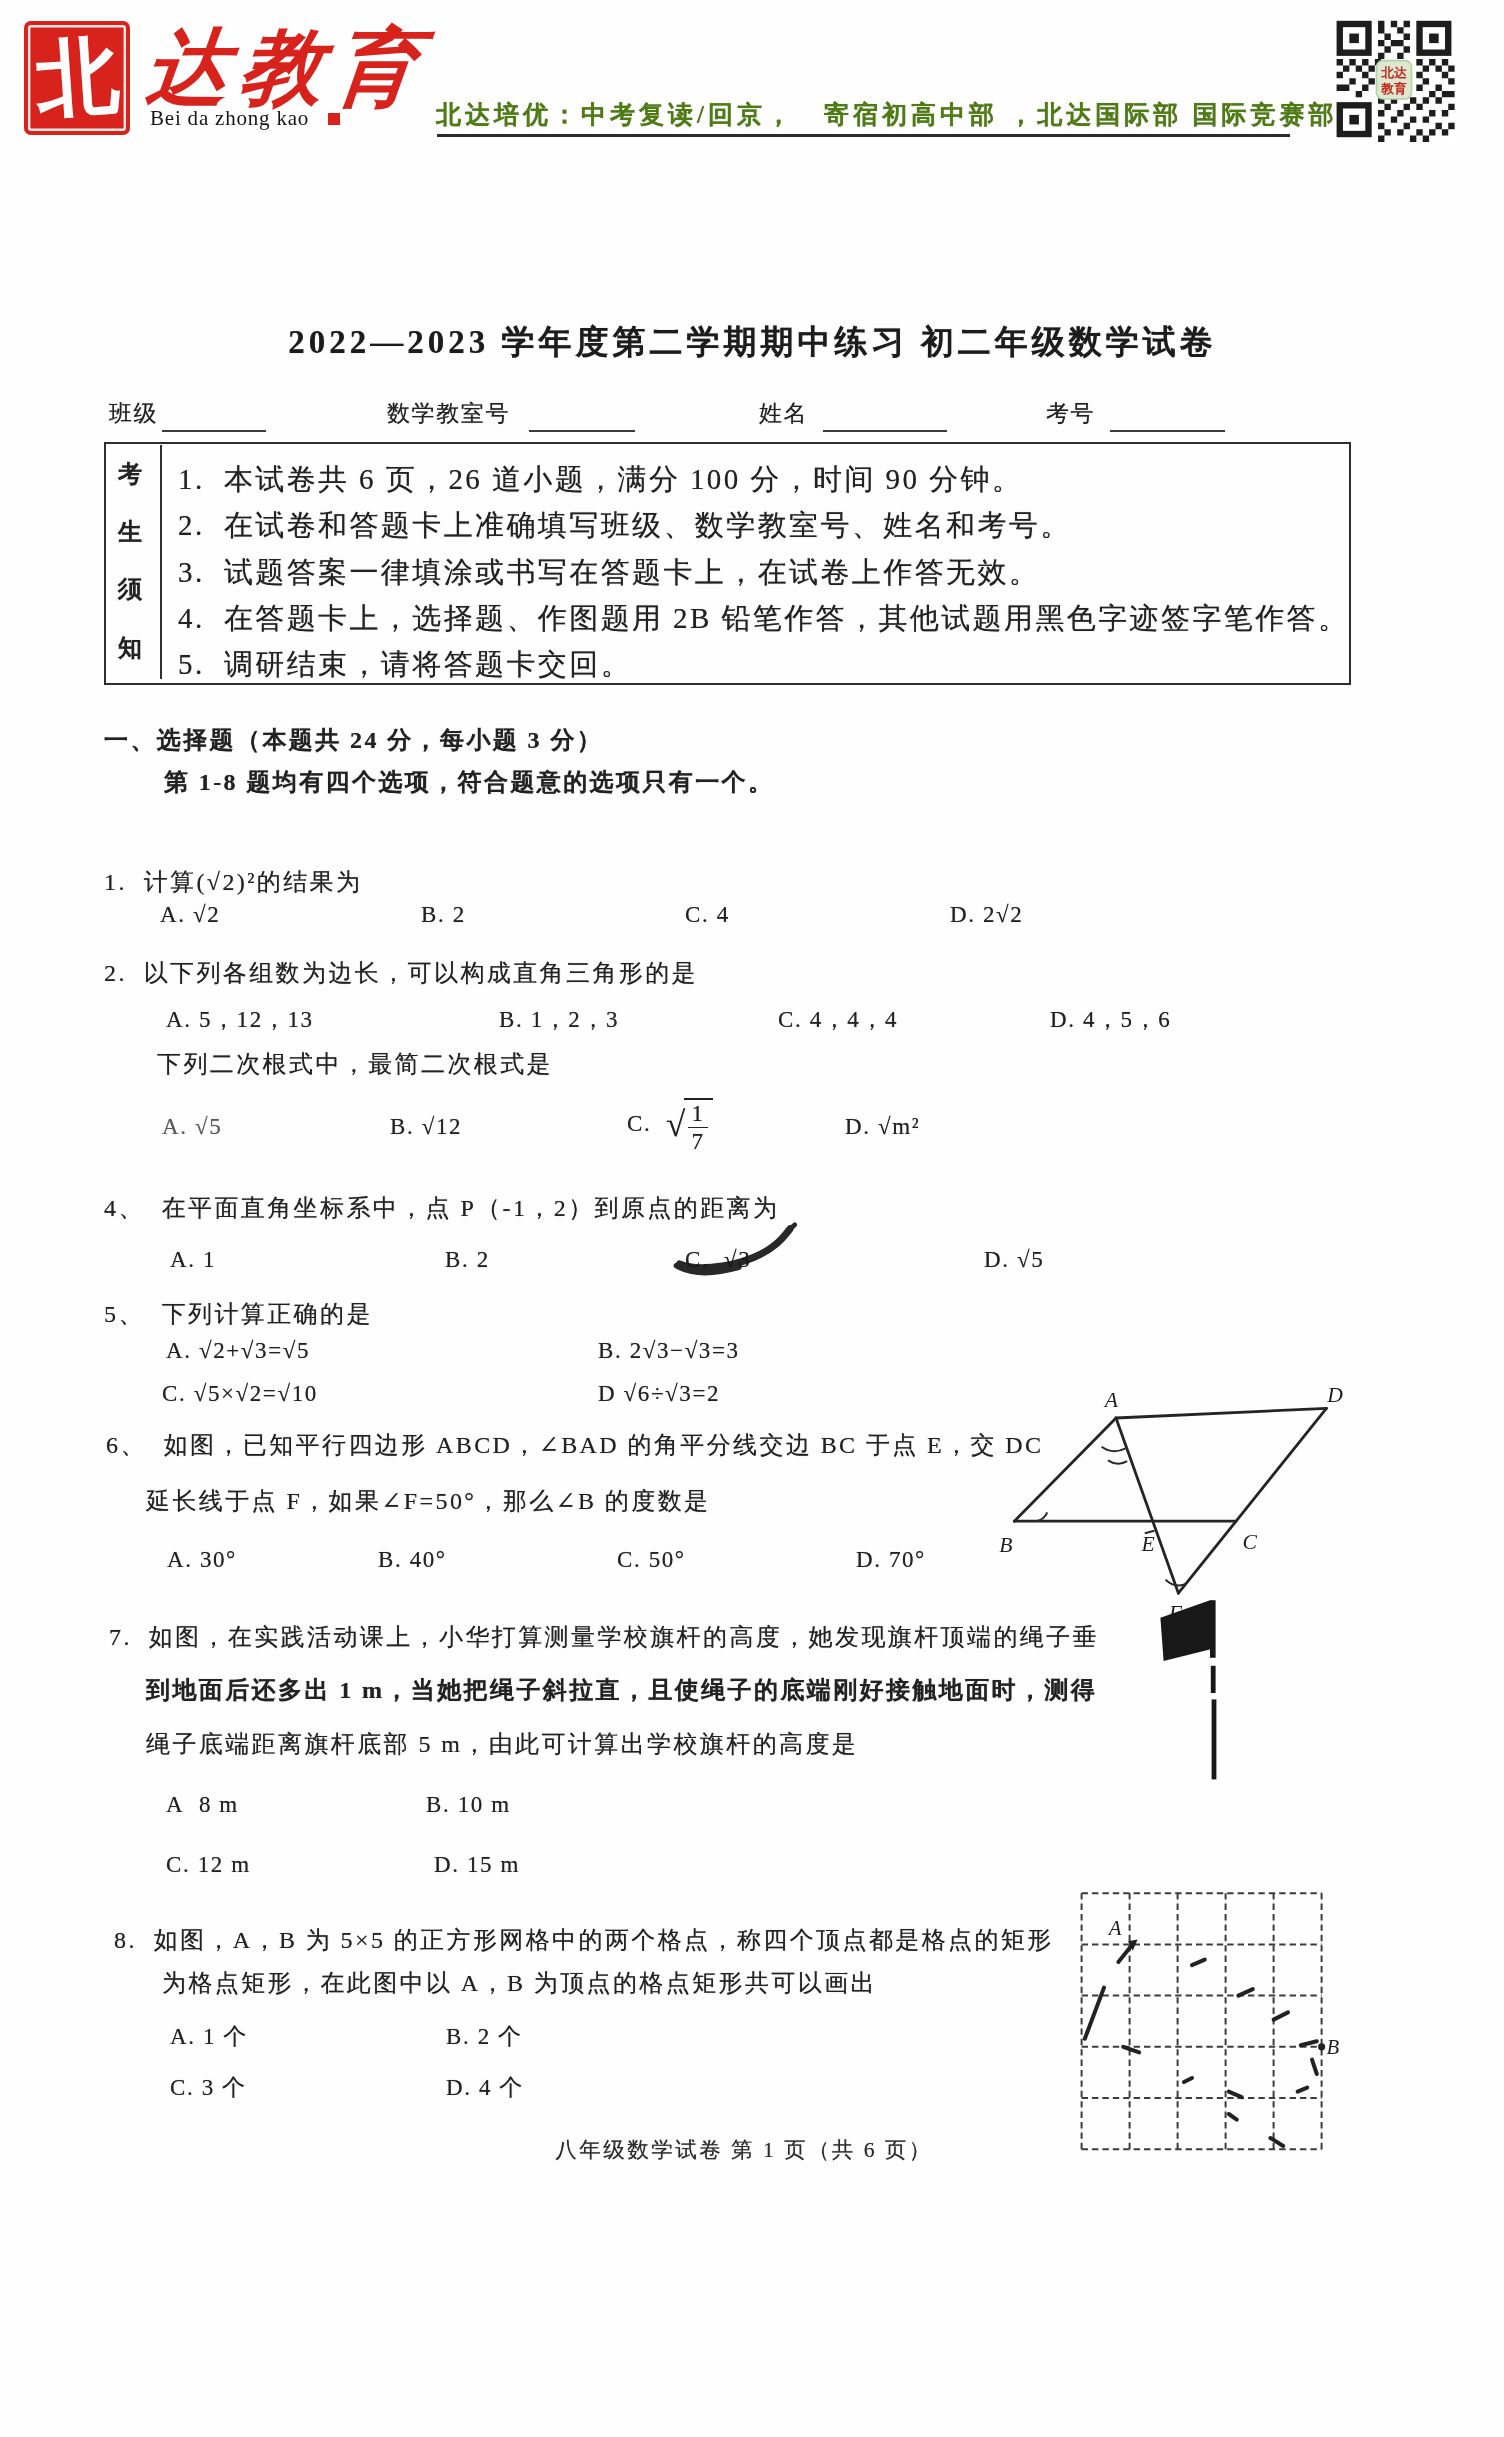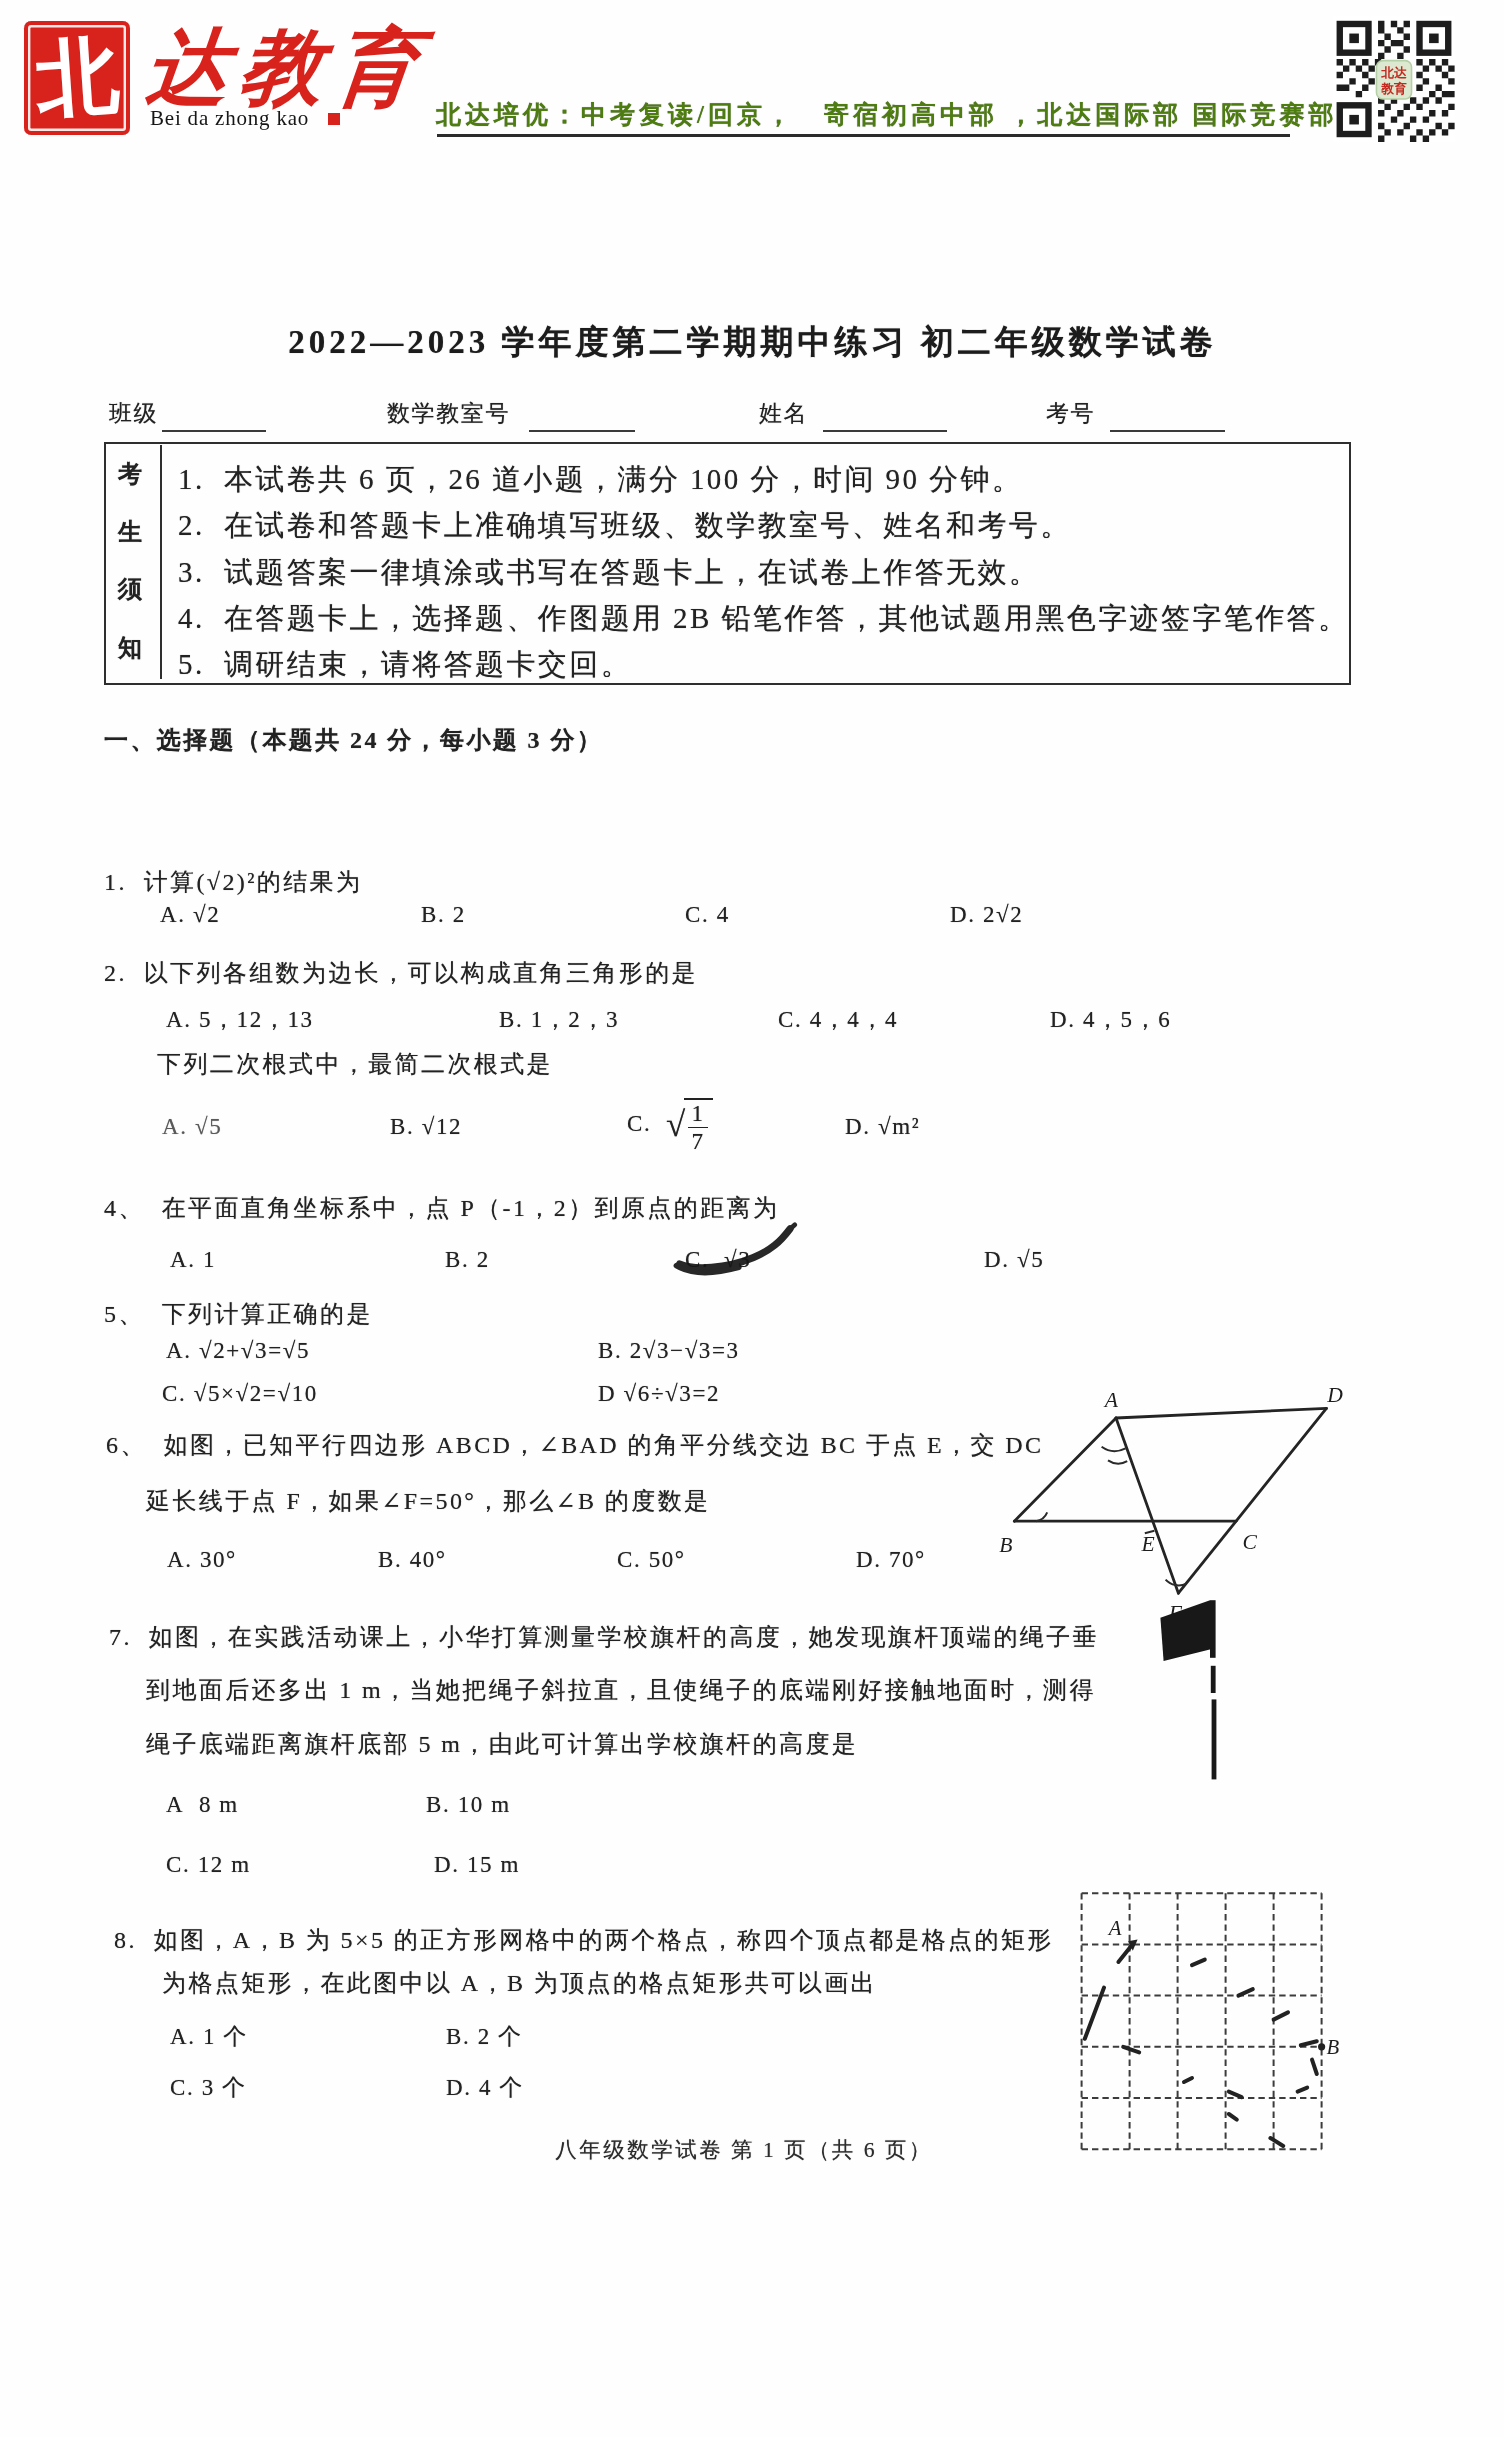--- a/index.html
+++ b/index.html
@@ -108,20 +108,21 @@
     <span>3.</span>&nbsp;
     <span>试题答案一律填涂或书写在答题卡上，在试卷上作答无效。</span></div>
   <div class="abs notice-item ink" style="left:178px;top:599px;">
     <span>4.</span>&nbsp;
     <span>在答题卡上，选择题、作图题用 2B 铅笔作答，其他试题用黑色字迹签字笔作答。</span></div>
   <div class="abs notice-item ink" style="left:178px;top:645px;">
     <span>5.</span>&nbsp;
     <span>调研结束，请将答题卡交回。</span></div>
 
   <div class="abs b stem ink" style="left:104px;top:724px;">一、选择题（本题共 24 分，每小题 3 分）</div>
+  <div class="abs b stem ink" style="left:164px;top:766px;">第 1-8 题均有四个选项，符合题意的选项只有一个。</div>
 
   <div class="abs stem ink" style="left:104px;top:866px;">
     <span>1.</span>&nbsp;
     <span>计算(√2)²的结果为</span></div>
   <div class="abs opt ink" style="left:160px;top:902px;">
     <span>A.</span>&nbsp;<span>√2</span></div>
   <div class="abs opt ink" style="left:421px;top:902px;">
     <span>B.</span>&nbsp;<span>2</span></div>
   <div class="abs opt ink" style="left:685px;top:902px;">
     <span>C.</span>&nbsp;<span>4</span></div>
@@ -226,21 +227,21 @@
         <text x="192" y="216">E</text>
         <text x="318" y="214">C</text>
         <text x="226" y="302">F</text>
       </g>
     </svg>
   </div>
 
   <div class="abs stem ink" style="left:109px;top:1621px;">
     <span>7.</span>&nbsp;
     <span>如图，在实践活动课上，小华打算测量学校旗杆的高度，她发现旗杆顶端的绳子垂</span></div>
-  <div class="abs stem ink" style="left:146px;top:1674px;">
+  <div class="abs stem ink" style="left:146px;top:1674px;font-weight:bold;">
     <span>到地面后还多出 1 m，当她把绳子斜拉直，且使绳子的底端刚好接触地面时，测得</span></div>
   <div class="abs stem ink" style="left:146px;top:1728px;">
     <span>绳子底端距离旗杆底部 5 m，由此可计算出学校旗杆的高度是</span></div>
   <div class="abs opt ink" style="left:166px;top:1792px;">
     <span>A</span>&nbsp;&nbsp;<span>8 m</span></div>
   <div class="abs opt ink" style="left:426px;top:1792px;">
     <span>B.</span>&nbsp;<span>10 m</span></div>
   <div class="abs opt ink" style="left:166px;top:1852px;">
     <span>C.</span>&nbsp;<span>12 m</span></div>
   <div class="abs opt ink" style="left:426px;top:1852px;margin-left:8px;">

